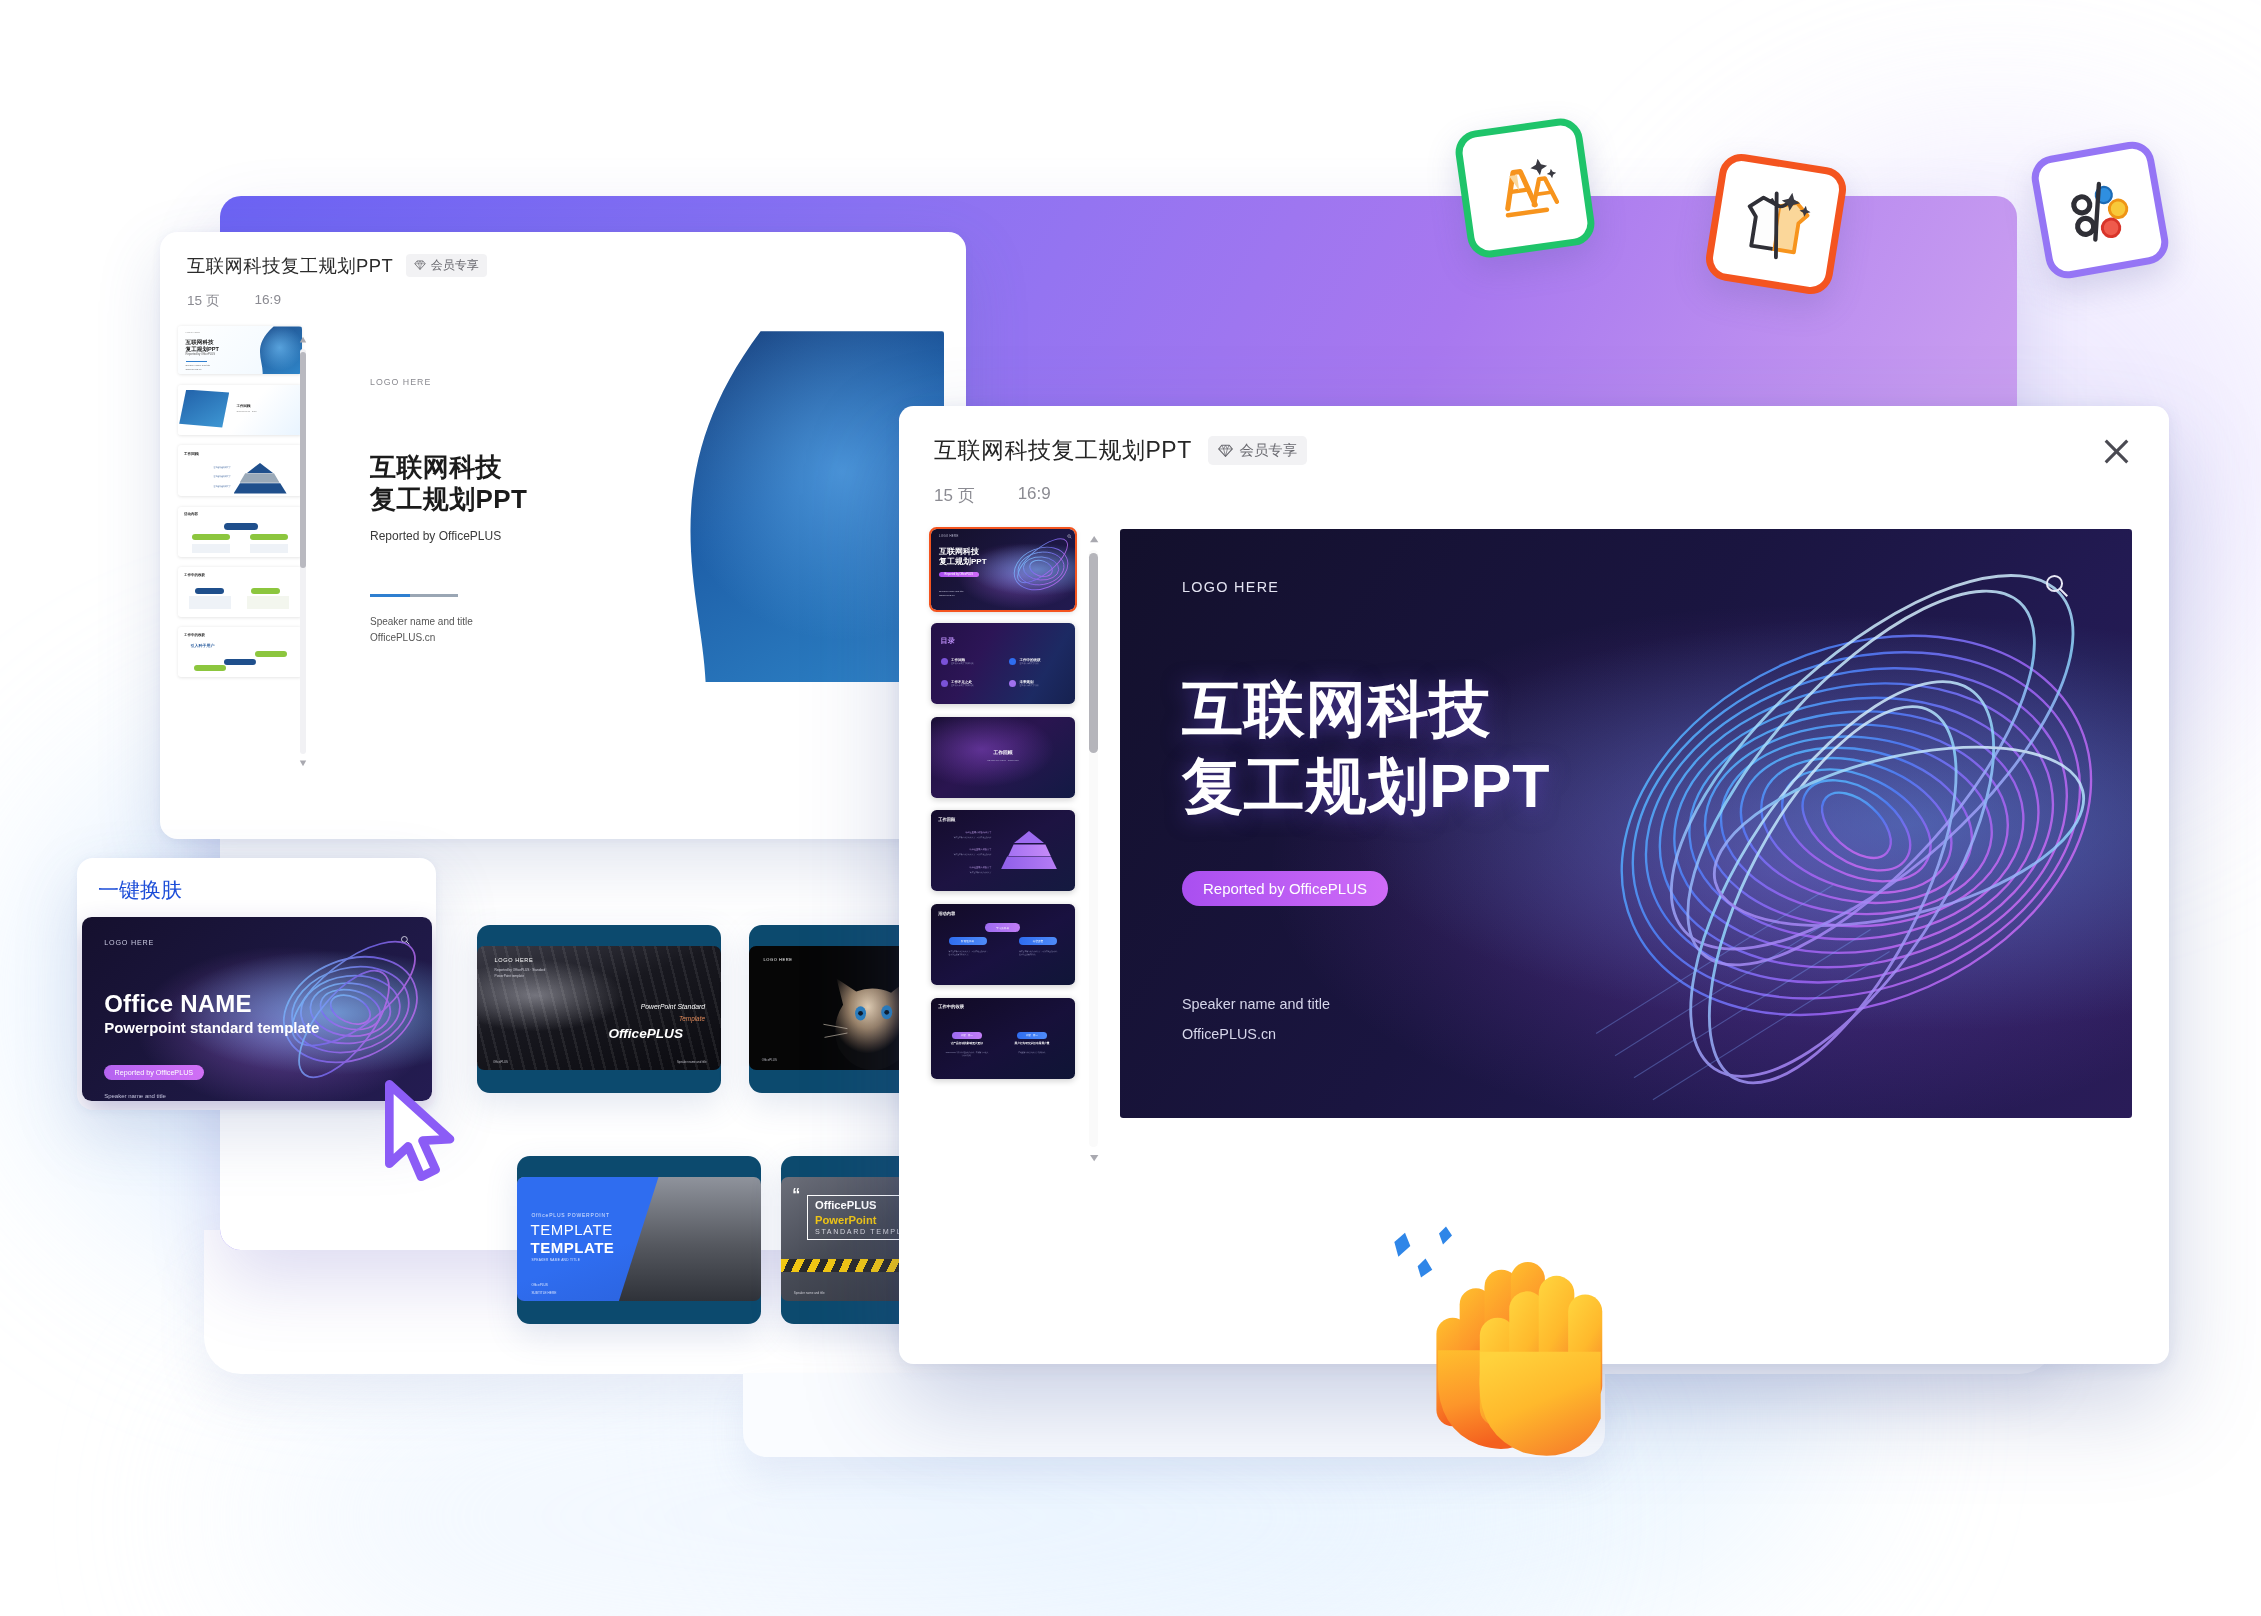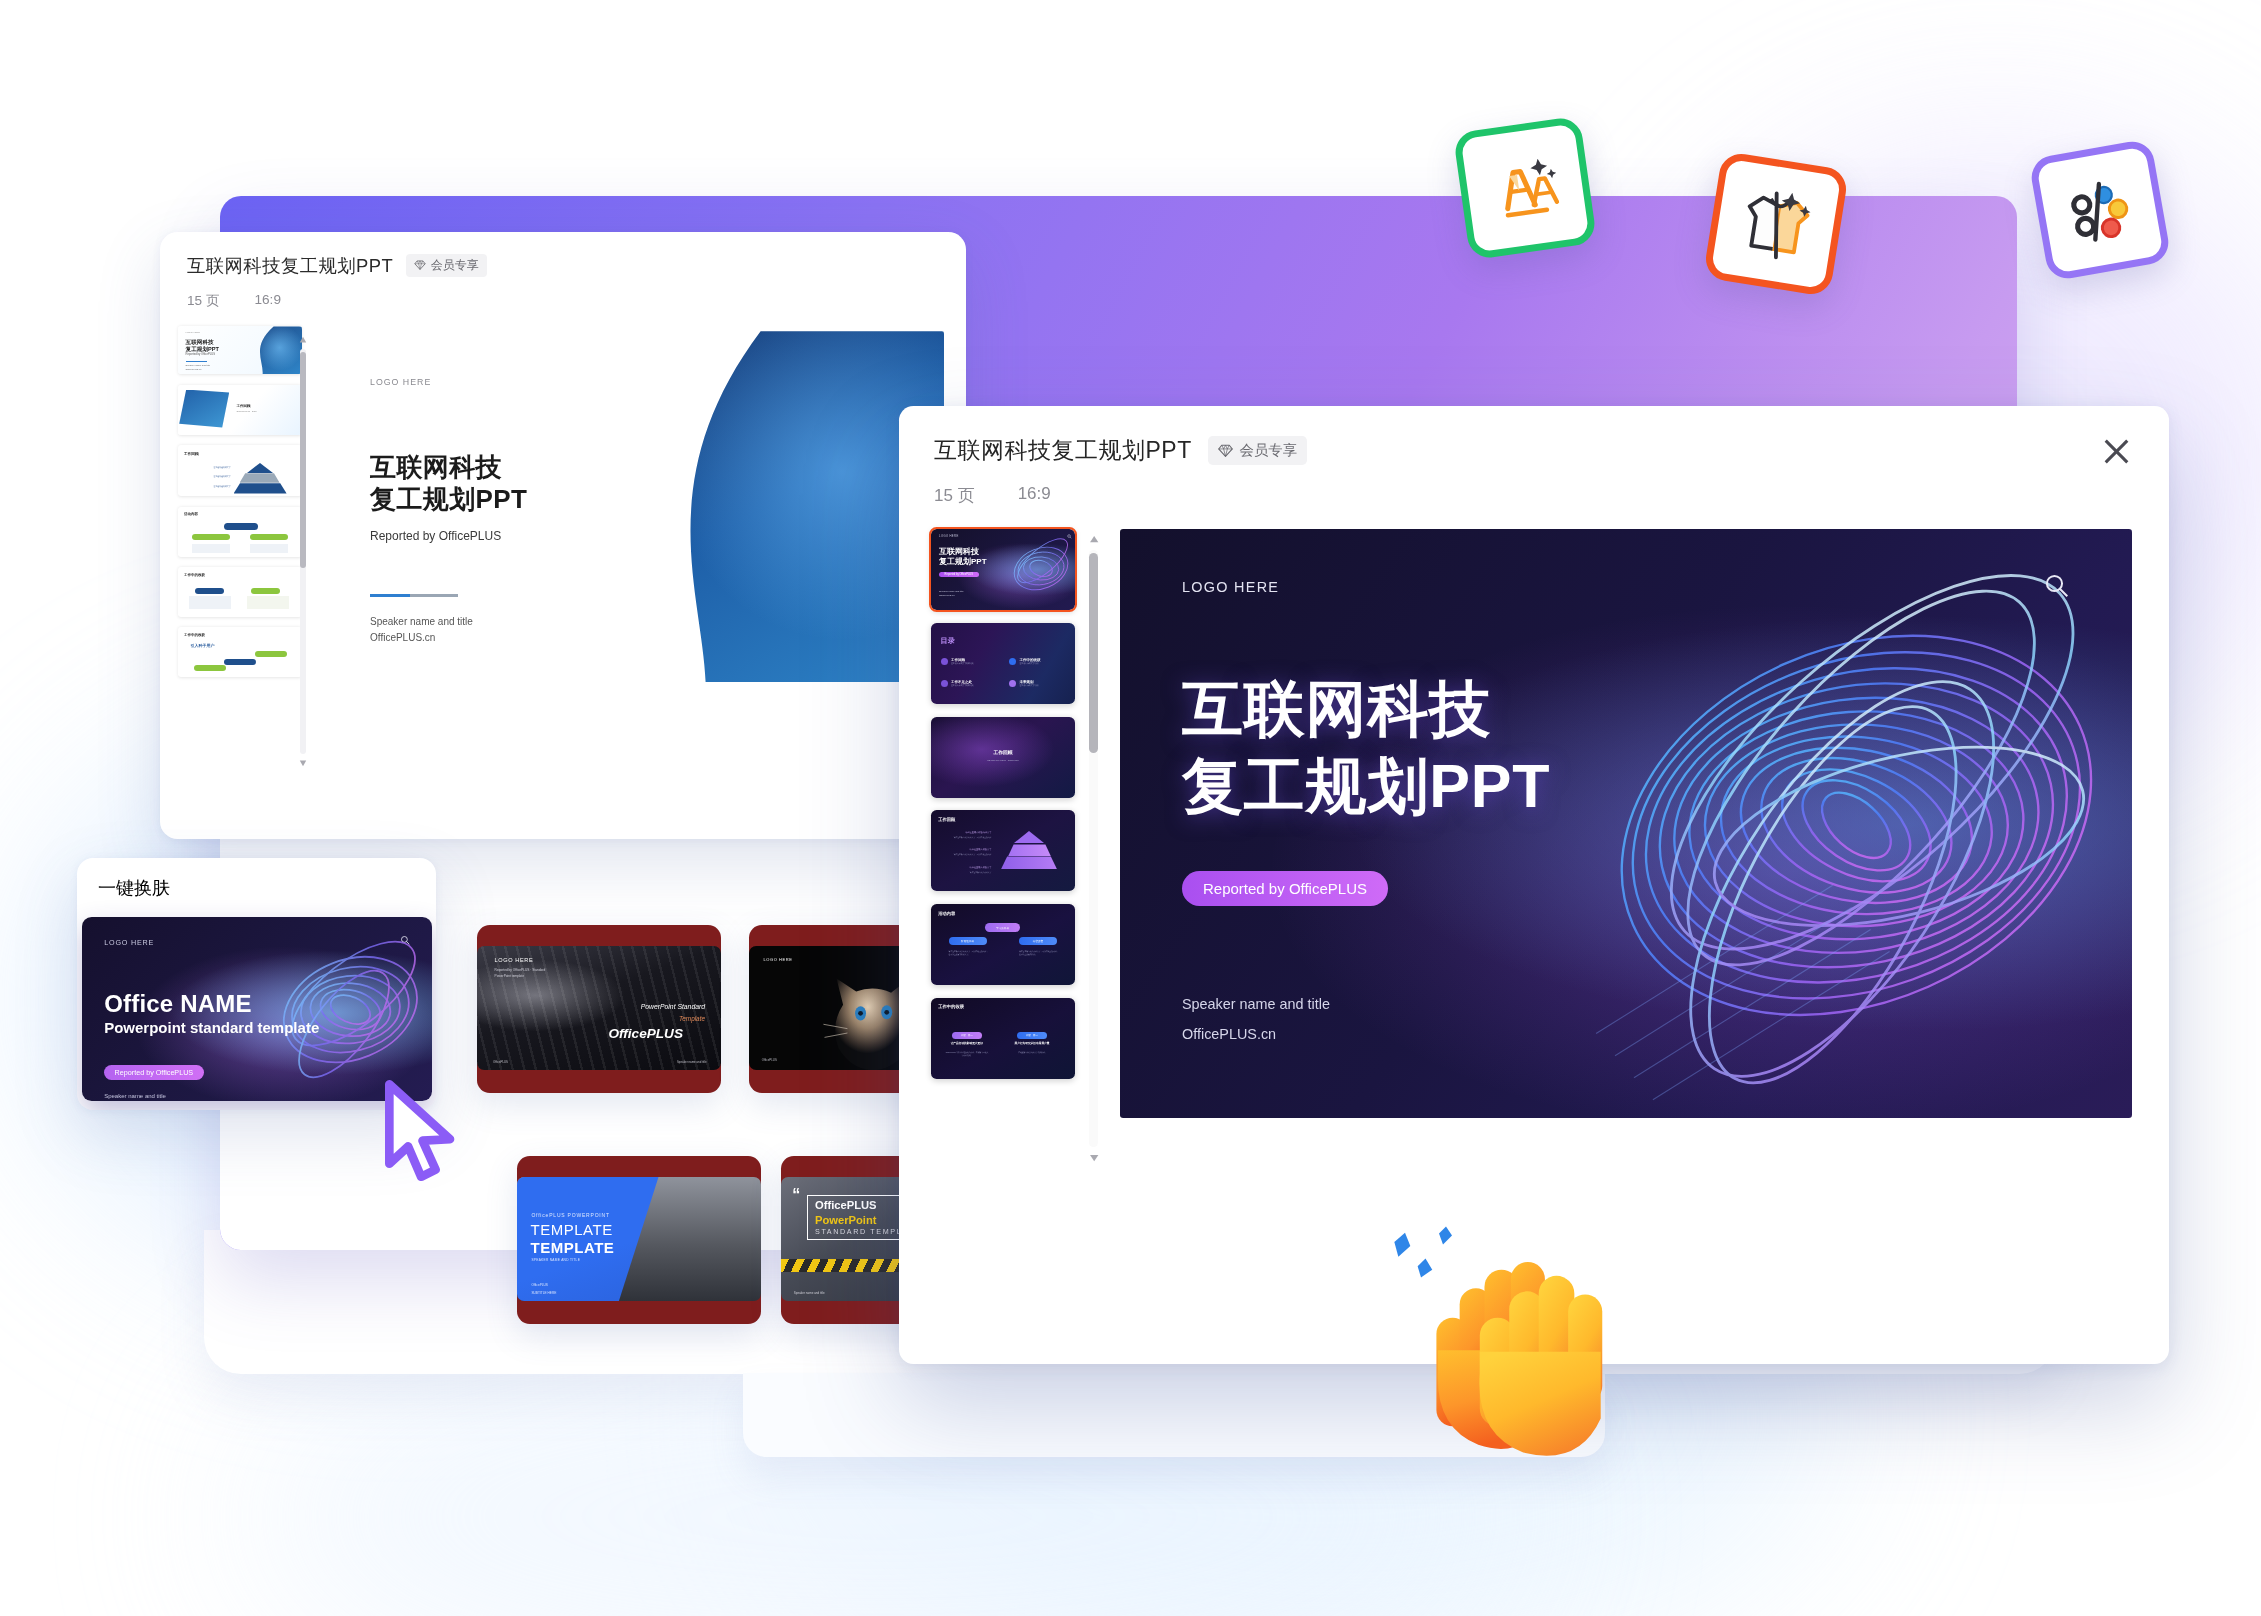--- a/index.html
+++ b/index.html
@@ -93,21 +93,21 @@
   .bw-logo { position:absolute; left:42px; top:46px; font-size:8.8px; color:#8a8a90; letter-spacing:1px; }
   .bw-h1 { position:absolute; left:42px; top:121px; font-size:26px; line-height:1.22;
            font-weight:bold; color:#1b1b1b; letter-spacing:0.4px; }
   .bw-sub { position:absolute; left:42px; top:198px; font-size:12px; color:#3a3a3a; }
   .bw-rule { position:absolute; left:42px; top:263px; width:88px; height:2.4px;
              background:linear-gradient(90deg,#2f7fd0 0 45%,#9aa6b4 45% 100%); }
   .bw-spk { position:absolute; left:42px; top:283px; font-size:10px; color:#555; line-height:1.6; }
 
   
   .skin-panel { left:77px; top:858px; width:359px; height:252px; border-radius:16px; }
-  .skin-title { padding:17.6px 0 0 21px; font-size:18px; color:#000000; }
+  .skin-title { padding:17.6px 0 0 21px; font-size:21px; color:#1d4ed8; }
   .skin-card {
     position:absolute; left:4.8px; top:59px; width:350px; height:184px; border-radius:9.6px;
     overflow:hidden;
     background:
       radial-gradient(ellipse at 72% 52%, rgba(130,200,255,.65) 0%, rgba(90,70,200,0) 46%),
       radial-gradient(ellipse at 58% 60%, rgba(190,120,255,.45) 0%, rgba(40,20,90,0) 52%),
       linear-gradient(135deg,#15102e 0%,#1c1740 48%,#241c52 100%);
     box-shadow:0 11.2px 27px rgba(60,50,140,.30);
   }
   .sc-logo { position:absolute; left:22.4px; top:21px; font-size:7.2px; color:#c9c9e0; letter-spacing:0.8px; }
@@ -115,21 +115,21 @@
   .sc-h1   { position:absolute; left:22.4px; top:73px; font-size:24px; font-weight:bold; color:#fff; letter-spacing:0.2px;}
   .sc-h2   { position:absolute; left:22.4px; top:102px; font-size:15px; font-weight:bold; color:#fff; }
   .sc-pill { position:absolute; left:22.4px; top:148px; padding:3.2px 10.4px; border-radius:8.8px;
              background:linear-gradient(90deg,#b463f0,#d06ff5); color:#fff; font-size:7.2px; }
   .sc-spk  { position:absolute; left:22.4px; top:174px; font-size:6px; color:#c3c3dd; line-height:1.7; }
 
   
   .cursor { position:absolute; left:380px; top:1080px; width:88px; height:104px; }
 
   
-  .tcard { border-radius:12.8px; background:#7f1d1d; box-shadow:0 11.2px 32px rgba(90,110,170,.16); }
+  .tcard { border-radius:12.8px; background:#0c4a6e; box-shadow:0 11.2px 32px rgba(90,110,170,.16); }
   .tc1 { position:absolute; left:477px; top:925px; width:244px; height:168px; }
   .tc2 { position:absolute; left:749px; top:925px; width:244px; height:168px; }
   .tc3 { position:absolute; left:517px; top:1156px; width:244px; height:168px; }
   .tc4 { position:absolute; left:781px; top:1156px; width:244px; height:168px; }
   .tc-inner { position:absolute; left:0px; top:21px; width:244px; height:124px; border-radius:7.2px; overflow:hidden; }
 
   .art-city {
     position:absolute; inset:0;
     background:
       linear-gradient(160deg,#3b3b46 0%,#18181f 42%,#0b0b10 100%);

